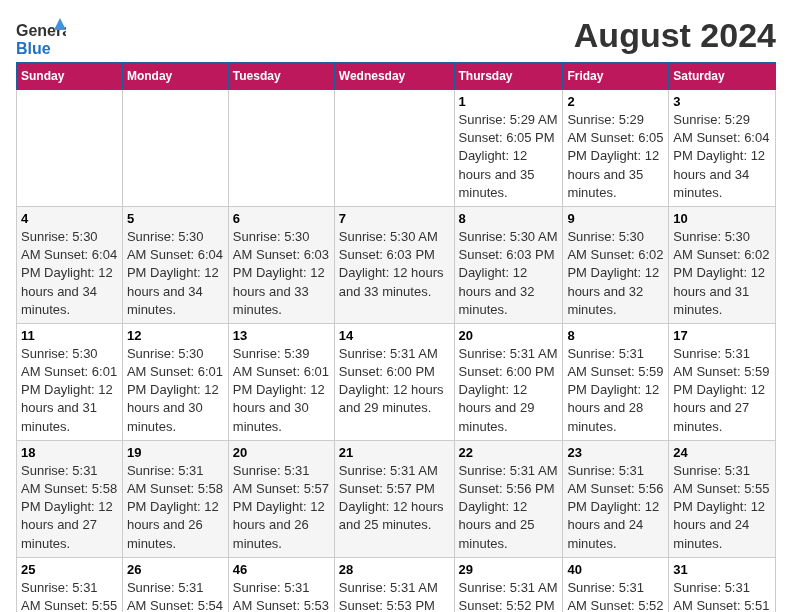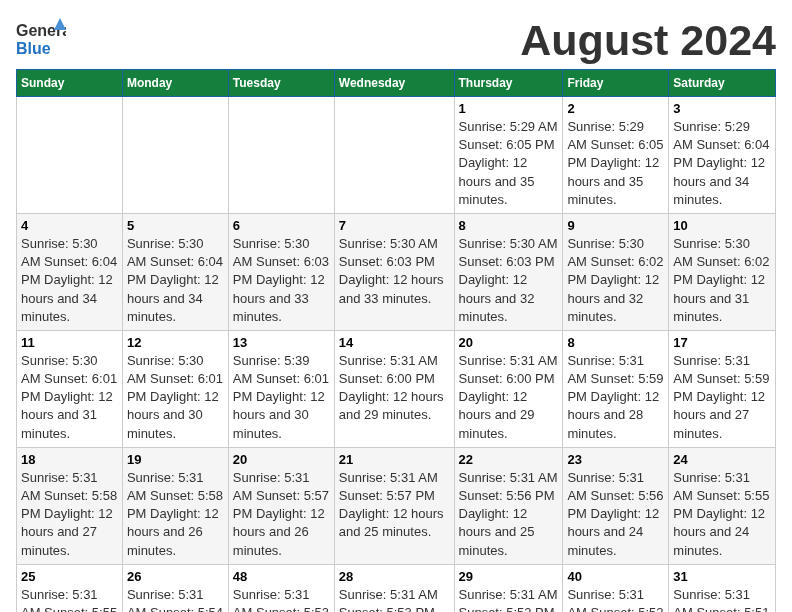--- a/index.html
+++ b/index.html
@@ -18,35 +18,35 @@
     }
     .logo {
       display: flex;
       flex-direction: column;
       align-items: flex-start;
     }
     .title-block {
       text-align: right;
     }
     .main-title {
-      font-size: 43px;
+      font-size: 34px;
       font-weight: bold;
       color: #333;
     }
     .subtitle {
       font-size: 16px;
       color: #444;
     }
     table {
       width: 100%;
       border-collapse: collapse;
       font-size: 11px;
     }
     thead tr th {
-      background-color: #15803d;
+      background-color: #be185d;
       color: #fff;
       padding: 6px 4px;
       text-align: left;
       font-size: 12px;
       font-weight: bold;
       border: 1px solid #1a5fa0;
     }
     tbody tr td {
       border: 1px solid #ccc;
       padding: 4px;
@@ -264,21 +264,21 @@
 Sunset: 5:55 PM
 Daylight: 12 hours and 23 minutes.</div>
         </td>
         <td>
           <span class="day-num">26</span>
           <div class="day-info">Sunrise: 5:31 AM
 Sunset: 5:54 PM
 Daylight: 12 hours and 23 minutes.</div>
         </td>
         <td>
-          <span class="day-num">48</span>
+          <span class="day-num">46</span>
           <div class="day-info">Sunrise: 5:31 AM
 Sunset: 5:53 PM
 Daylight: 12 hours and 22 minutes.</div>
         </td>
         <td>
           <span class="day-num">28</span>
           <div class="day-info">Sunrise: 5:31 AM
 Sunset: 5:53 PM
 Daylight: 12 hours and 21 minutes.</div>
         </td>

